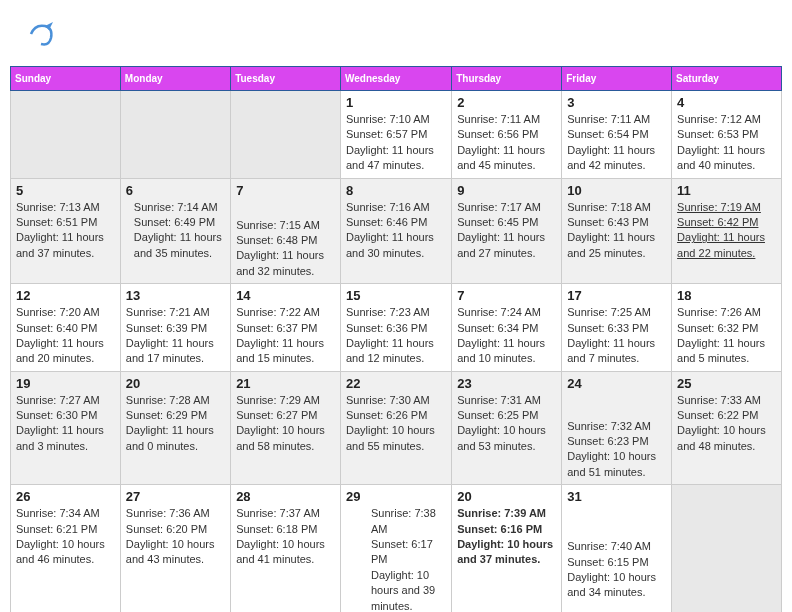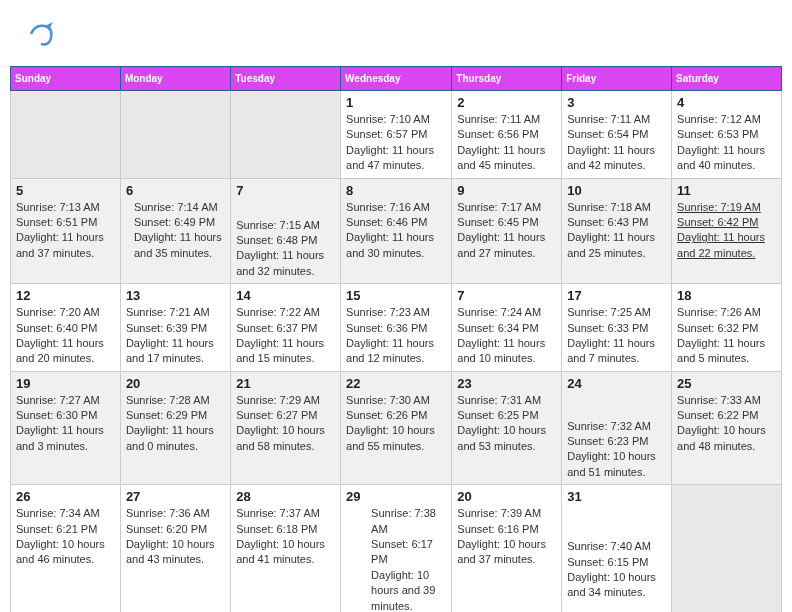--- a/index.html
+++ b/index.html
@@ -311,21 +311,21 @@
 Daylight: 10 hours and 41 minutes.</div>
         </td>
         <td>
           <div class="day-number">29</div>
           <div class="day-info" style="white-space: pre-line; margin-left: 25px;">Sunrise: 7:38 AM
 Sunset: 6:17 PM
 Daylight: 10 hours and 39 minutes.</div>
         </td>
         <td>
           <div class="day-number">20</div>
-          <div class="day-info" style="white-space: pre-line;">Sunrise: 7:39 AM
+          <div class="day-info" style="white-space: pre-line; font-weight: bold;">Sunrise: 7:39 AM
 Sunset: 6:16 PM
 Daylight: 10 hours and 37 minutes.</div>
         </td>
         <td>
           <div class="day-number">31</div>
           <div class="day-info" style="white-space: pre-line; margin-top: 35px;">Sunrise: 7:40 AM
 Sunset: 6:15 PM
 Daylight: 10 hours and 34 minutes.</div>
         </td>
         <td class="empty-cell"></td>

